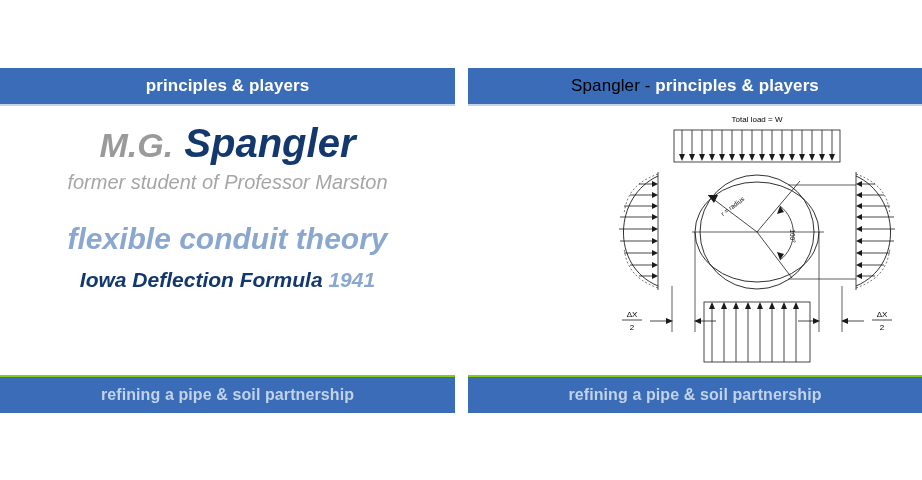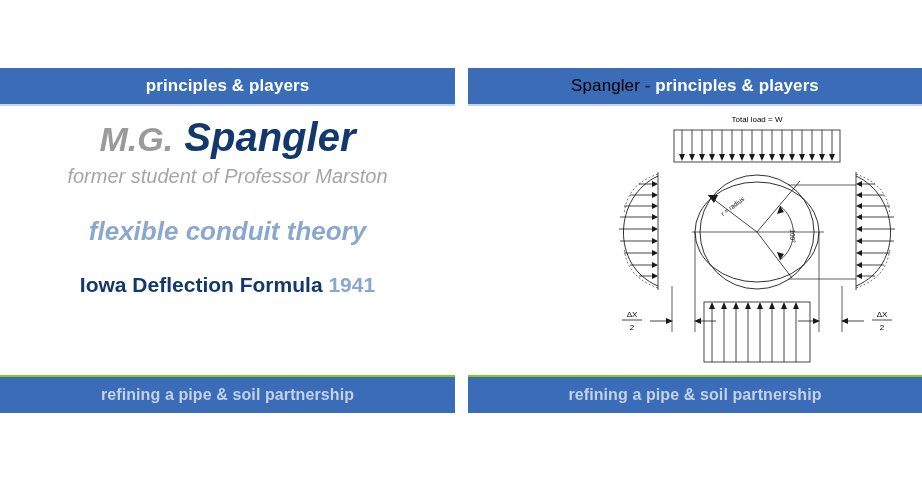--- a/index.html
+++ b/index.html
@@ -80,21 +80,21 @@
   .body-left {
     position: absolute;
     left: 0;
     right: 0;
     top: 106px;
     height: 269px;
     display: flex;
     flex-direction: column;
     align-items: center;
     justify-content: flex-start;
-    padding-top: 10px;
+    padding-top: 16px;
     box-sizing: border-box;
   }
 
   .line-name {
     font-size: 40px;
     font-weight: bold;
     font-style: italic;
     line-height: 1.08;
     white-space: nowrap;
     margin: 0;
@@ -105,32 +105,33 @@
   .line-sub {
     font-size: 20px;
     font-weight: normal;
     font-style: italic;
     color: #a6a6a6;
     margin: 6px 0 0 0;
     white-space: nowrap;
   }
 
   .line-theory {
-    font-size: 26px;
+    font-size: 30px;
     font-weight: bold;
     font-style: italic;
     color: #8aa8cf;
     margin: 28px 0 0 0;
     white-space: nowrap;
   }
 
   .line-formula {
     font-size: 21px;
     font-weight: bold;
-    margin: 26px 0 0 0;
+    font-style: italic;
+    margin: 12px 0 0 0;
     white-space: nowrap;
     color: #12386e;
   }
   .line-formula .year { color: #8aa8cf; }
 
   
   .body-right {
     position: absolute;
     left: 0;
     right: 0;

